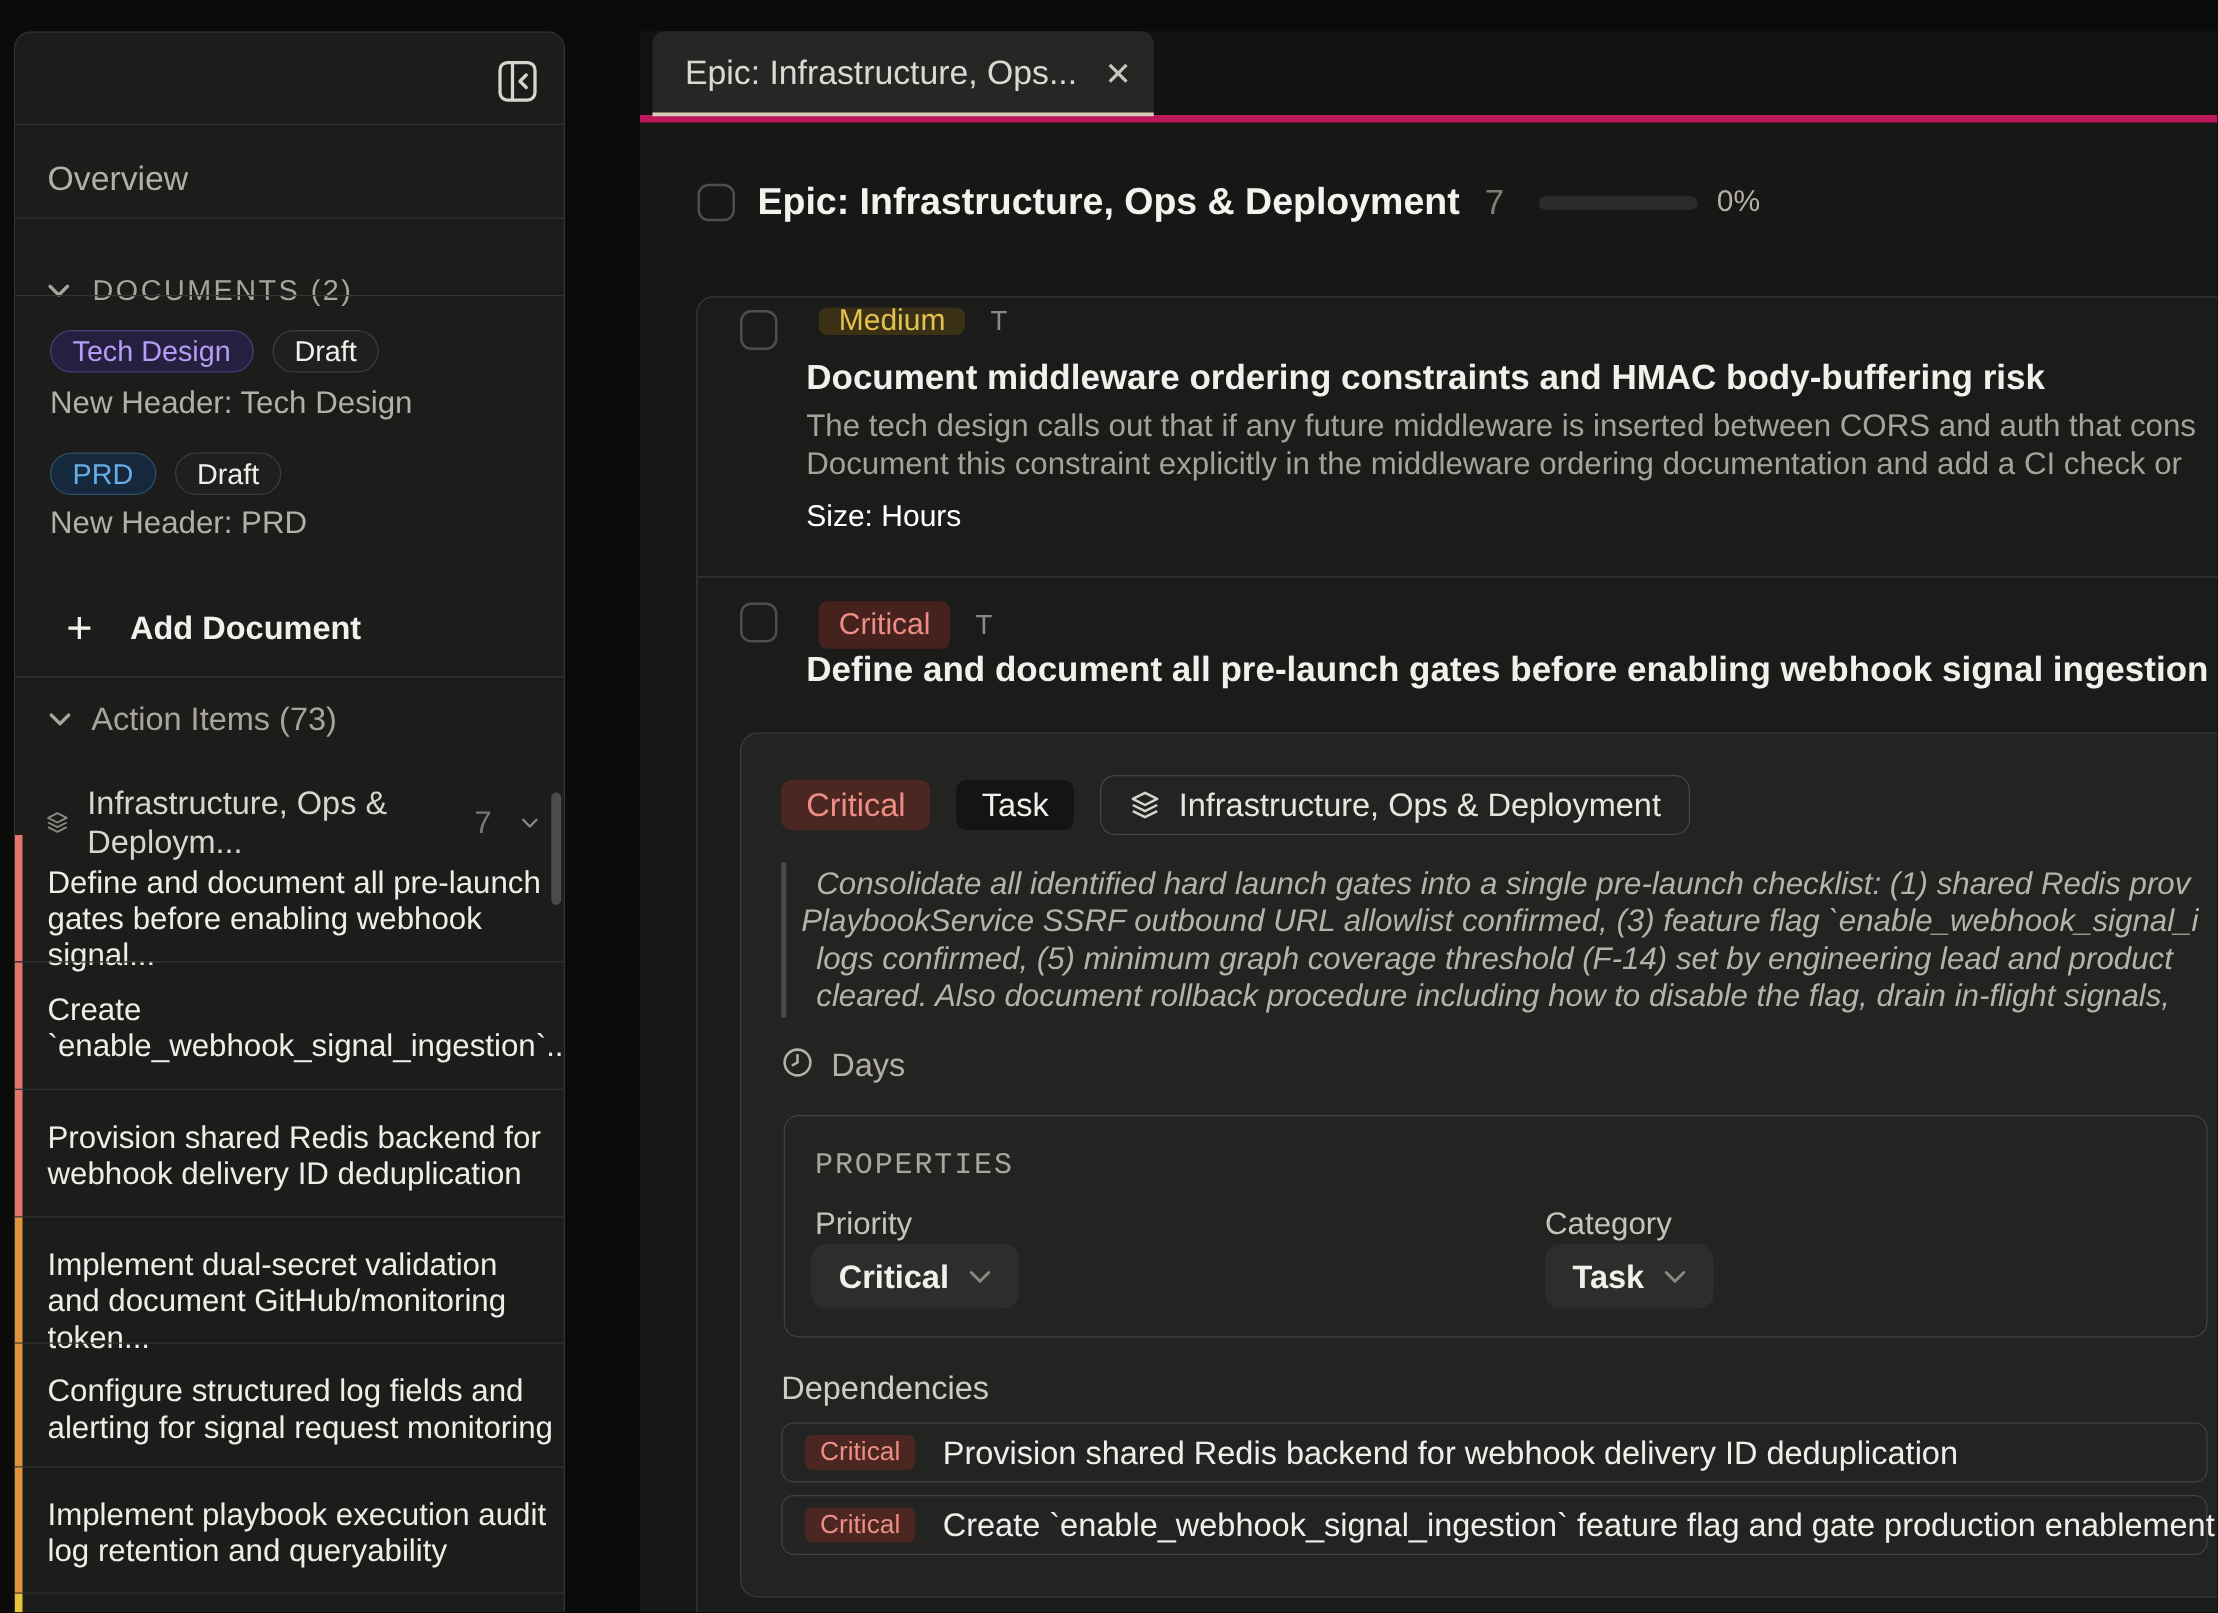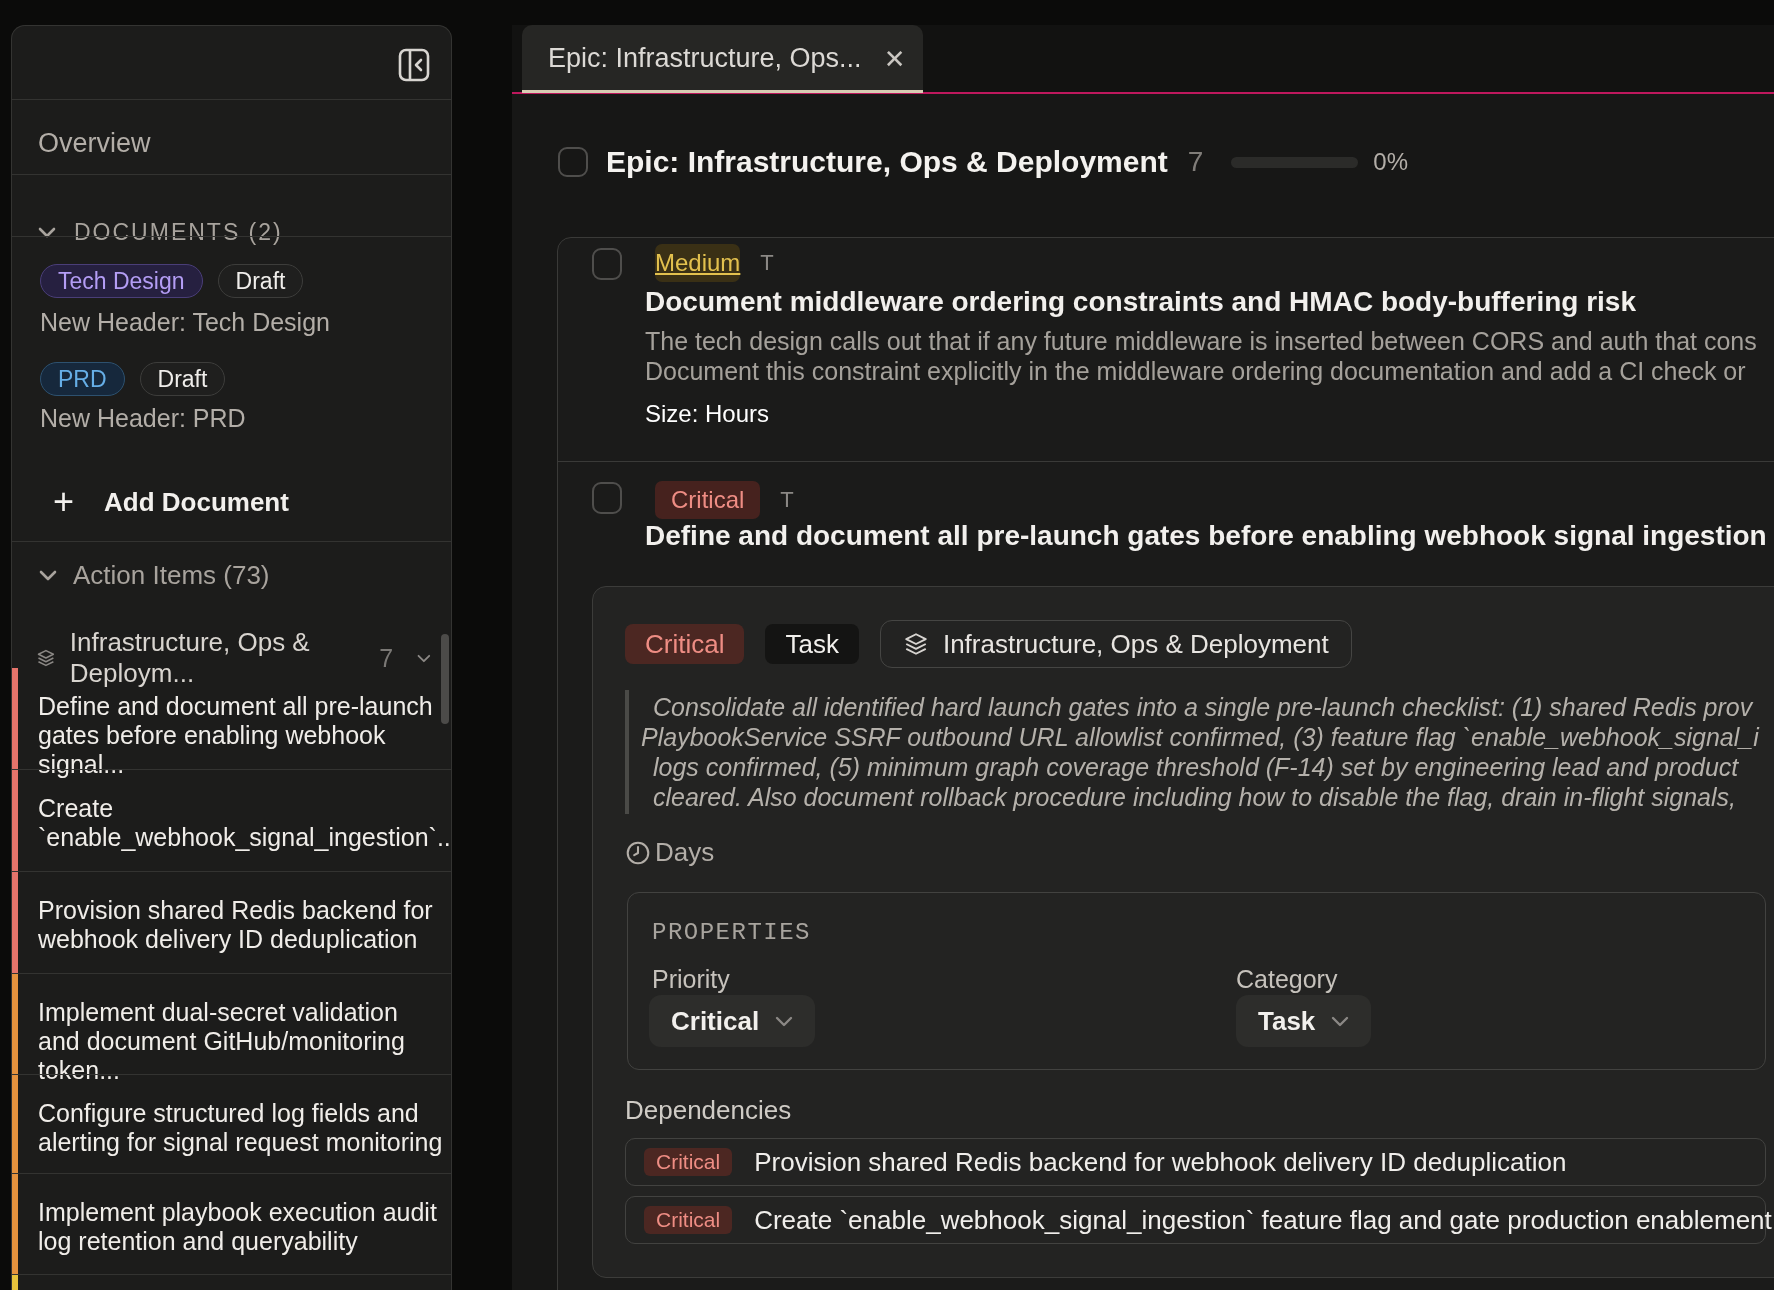--- a/index.html
+++ b/index.html
@@ -2,21 +2,21 @@
 <html><head>
 <meta charset="utf-8">
 <style>
   html,body{margin:0;padding:0;background:#0b0b0a;}
   .screen{position:relative;width:1774px;height:1290px;overflow:hidden;background:#0b0b0a;
           font-family:"Liberation Sans",sans-serif;color:#e8e5e1;}
   .abs{position:absolute;}
 
   
   .main-bg{left:512px;top:25px;right:0;bottom:0;background:#171716;}
-  .tab-bar{left:512px;top:25px;right:0;height:67px;background:#121211;border-bottom:2px solid #be185d;}
+  .tab-bar{left:512px;top:25px;right:0;height:67px;background:#121211;border-bottom:6px solid #be185d;}
   .tab{left:10px;top:0;width:401px;height:67px;background:#262624;border-radius:10px 10px 0 0;
        display:flex;align-items:center;gap:22px;padding:0 26px;box-sizing:border-box;}
   .tab-label{font-size:27px;color:#dcd9d5;white-space:nowrap;}
   .tab-close{font-size:26px;color:#c9c6c1;cursor:default;line-height:1;}
   .tab-underline{position:absolute;left:0;right:0;bottom:-1px;height:3px;}
 
   
   .sidebar{left:11px;top:25px;width:441px;bottom:0;background:#1c1c1b;border:1px solid #343432;
            border-bottom:none;border-radius:14px 14px 0 0;box-sizing:border-box;overflow:hidden;}
   .sb-divider{position:absolute;left:0;right:0;height:1px;background:#333331;}
@@ -45,21 +45,21 @@
   .epic-title{font-size:30px;font-weight:700;color:#f4f2ef;white-space:nowrap;}
   .epic-count{font-size:28px;color:#807d79;}
   .progress-track{width:127px;height:11px;border-radius:6px;background:#2b2b29;overflow:hidden;}
   .progress-fill{height:100%;border-radius:6px;}
   .progress-pct{font-size:24px;color:#b3aea8;}
 
   
   .tasks-panel{left:557px;top:237px;width:1250px;height:1100px;background:#1b1b1a;
                border:1px solid #3a3a38;border-radius:14px;box-sizing:border-box;}
   .badge{display:inline-flex;align-items:center;justify-content:center;border-radius:7px;white-space:nowrap;}
-  .badge-medium{background:#3a3015;color:#e3c14e;font-size:24px;height:38px;padding:0 0;text-decoration:underline;}
+  .badge-medium{background:#3a3015;color:#e3c14e;font-size:24px;height:22px;padding:0 16px;}
   .badge-critical{background:#46221e;color:#ee8d84;font-size:24px;height:38px;padding:0 16px;}
   .t-letter{font-size:22px;color:#8b8885;}
   .task-title{font-size:28px;font-weight:700;color:#f2f0ed;white-space:nowrap;}
   .task-desc{font-size:25px;color:#a5a19b;white-space:nowrap;line-height:30px;}
   .task-size{font-size:24px;color:#ffffff;}
   .card-divider{position:absolute;left:0;right:0;height:1px;background:#3a3a38;}
 
   
   .detail-card{left:34px;top:348px;width:1216px;height:692px;background:#232322;
                border:1px solid #3c3c3a;border-radius:14px;box-sizing:border-box;}
@@ -233,21 +233,21 @@
           <span>Infrastructure, Ops &amp; Deployment</span>
         </span>
       </div>
 
       <div class="abs quote-bar" style="left:32px;top:103px;height:124px;"></div>
       <div class="abs quote-line" style="left:60px;top:105px;">Consolidate all identified hard launch gates into a single pre-launch checklist: (1) shared Redis prov</div>
       <div class="abs quote-line" style="left:48px;top:135px;">PlaybookService SSRF outbound URL allowlist confirmed, (3) feature flag `enable_webhook_signal_i</div>
       <div class="abs quote-line" style="left:60px;top:165px;">logs confirmed, (5) minimum graph coverage threshold (F-14) set by engineering lead and product</div>
       <div class="abs quote-line" style="left:60px;top:195px;">cleared. Also document rollback procedure including how to disable the flag, drain in-flight signals,</div>
 
-      <div class="abs" style="left:32px;top:250px;display:flex;align-items:center;gap:4px;">
+      <div class="abs" style="left:32px;top:250px;display:flex;gap:14px;">
         <svg width="26" height="26" viewBox="0 0 24 24">
           <circle cx="12" cy="12" r="9.5" fill="none" stroke="#b3aea8" stroke-width="1.9"></circle>
           <polyline points="12,6.5 12,12 8.5,14" fill="none" stroke="#b3aea8" stroke-width="1.9" stroke-linecap="round" stroke-linejoin="round"></polyline>
         </svg>
         <span class="days-label">Days</span>
       </div>
 
       <div class="abs props-box">
         <div class="abs props-heading" style="left:24px;top:26px;font-family:Liberation Mono, monospace;">PROPERTIES</div>
         <div class="abs prop-label" style="left:24px;top:72px;">Priority</div>

